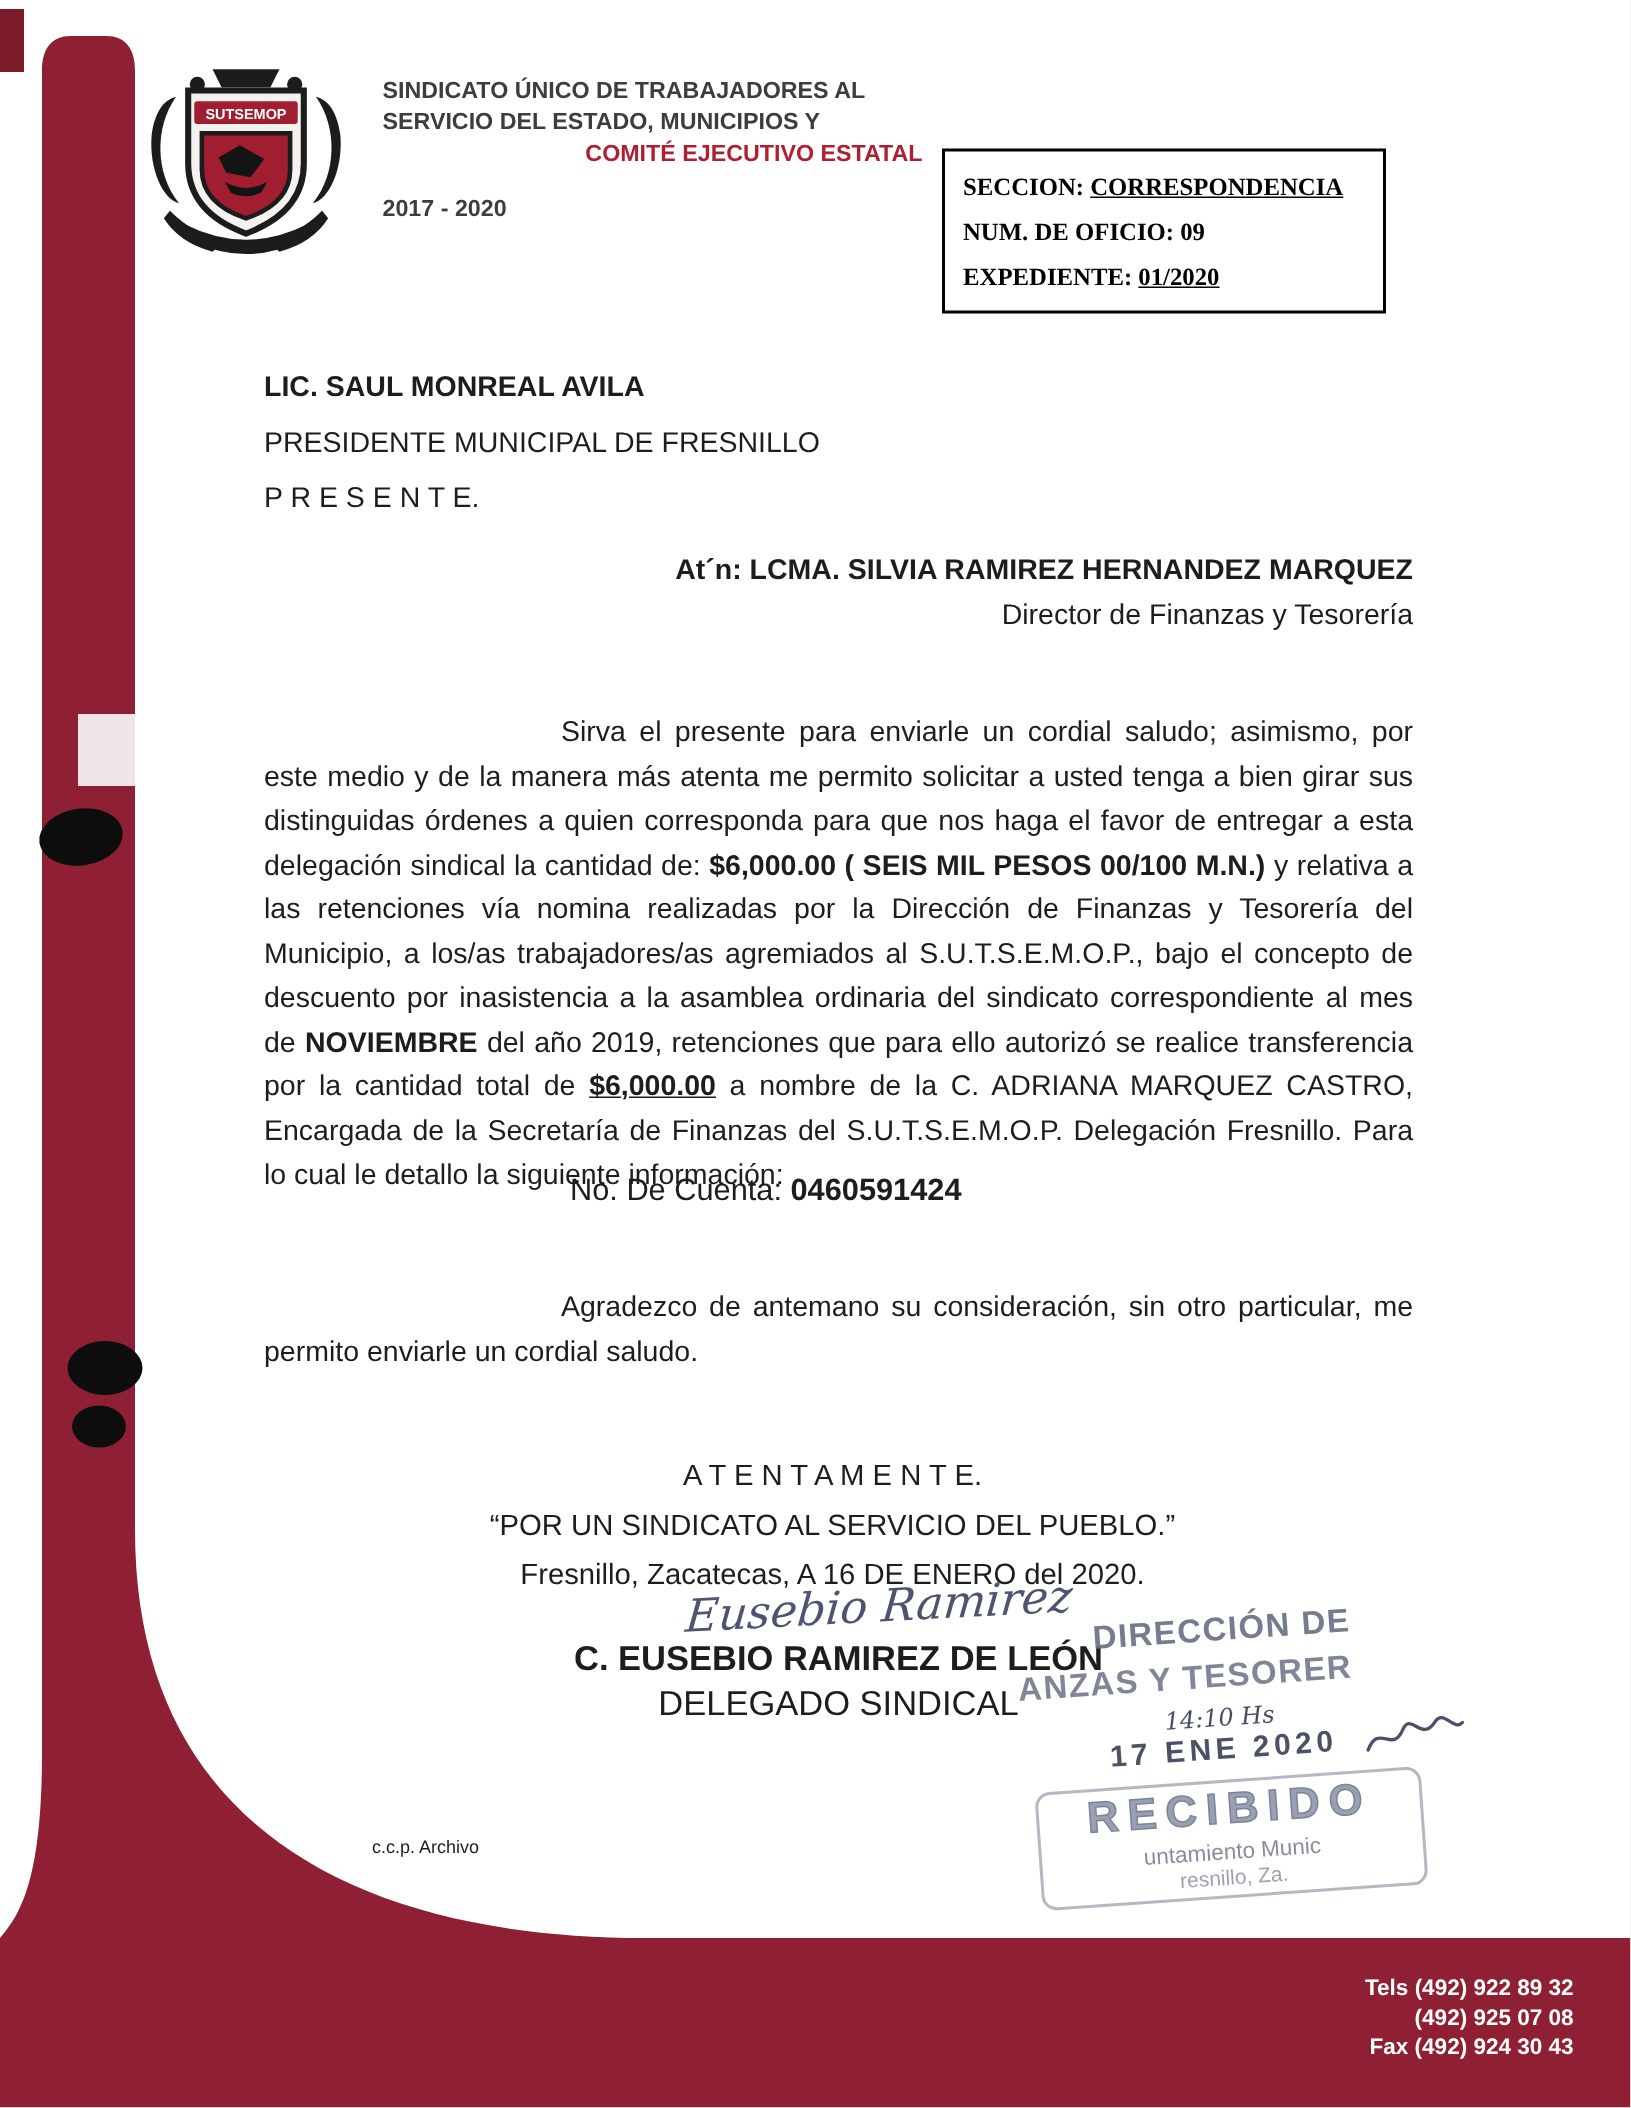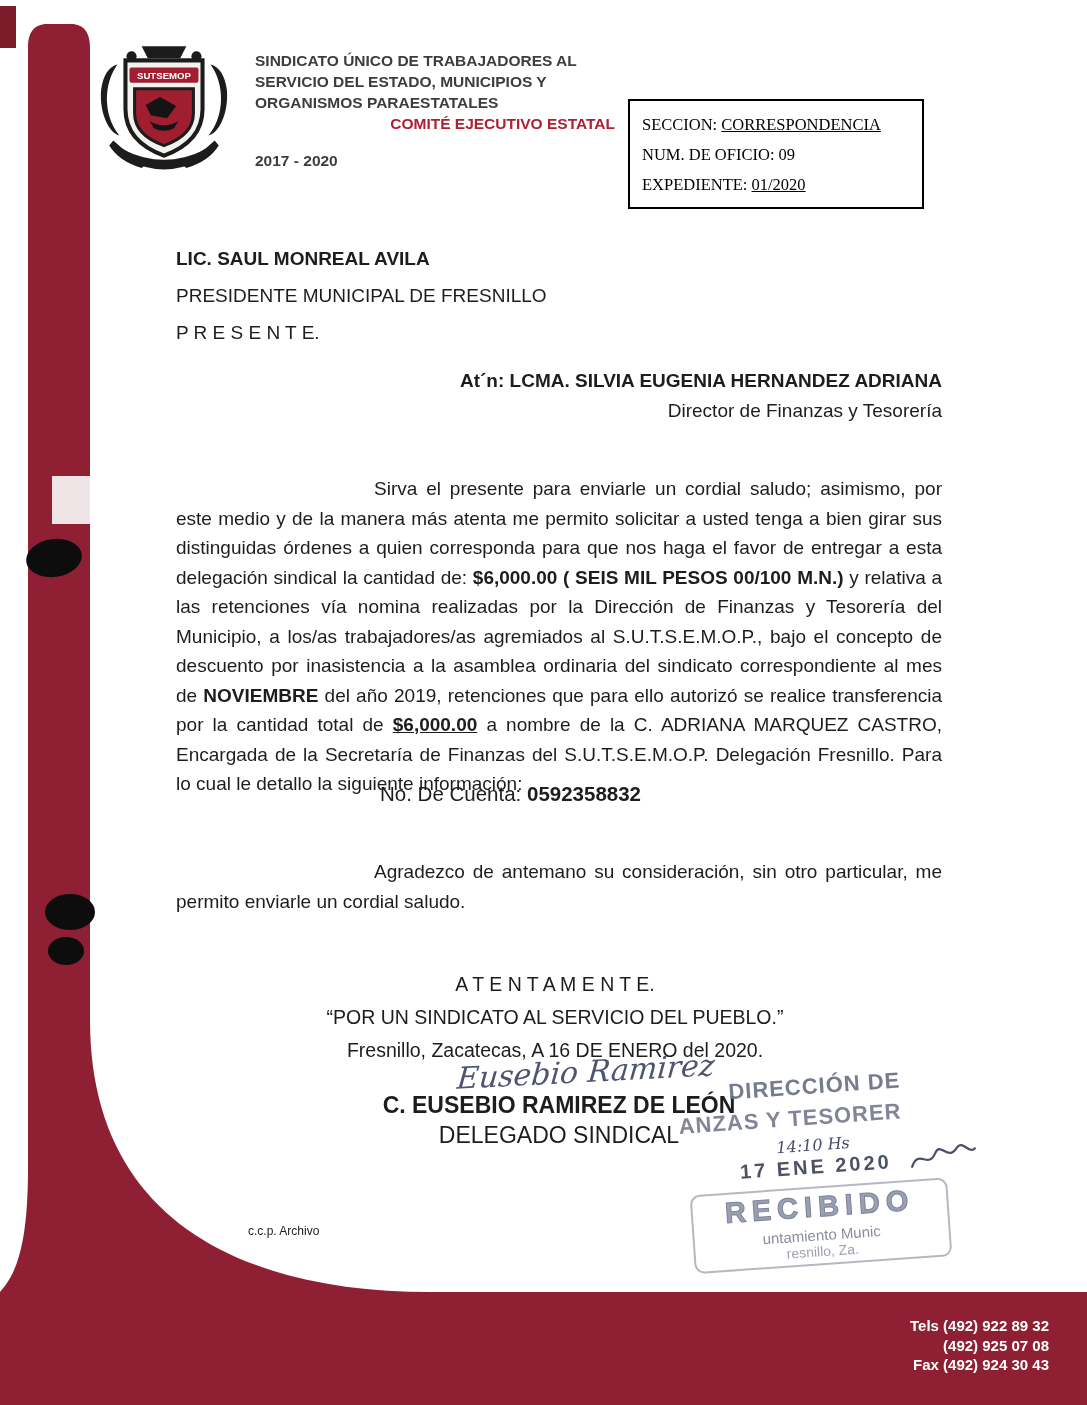--- a/index.html
+++ b/index.html
@@ -15,21 +15,21 @@
   
   #logo{left:92px;top:34px;width:144px;height:142px;}
   #letterhead-text{left:255px;top:50px;width:360px;font-size:15.5px;font-weight:bold;
     color:#3d3d3d;line-height:21px;}
   #letterhead-text .committee{color:#b01e31;text-align:right;}
   #letterhead-text .period{margin-top:16px;}
 
   
   #ref-box{left:628px;top:99px;width:268px;border:2.5px solid #000;background:#fff;
     padding:9px 12px 7px 12px;font-family:"Liberation Serif",serif;font-size:16.5px;
-    font-weight:normal;color:#000;line-height:30px;}
+    font-weight:bold;color:#000;line-height:30px;}
   #ref-box .u{text-decoration:underline;}
 
   
   #recipient{left:176px;top:240px;font-size:19px;line-height:37px;}
   #recipient .name{font-weight:bold;}
 
   
   #attention{left:360px;top:366px;width:582px;text-align:right;font-size:19px;line-height:30px;}
   #attention .l1{font-weight:bold;}
 
@@ -107,46 +107,45 @@
         <path d="M41,54 h58 v24 q0,22 -29,32 q-29,-10 -29,-32 Z" fill="#a01e30" stroke="#1c1c1c" stroke-width="3"></path>
         <path d="M52,70 l14,-8 16,9 -9,12 -16,-3 Z" fill="#141414"></path>
         <path d="M56,86 q14,8 28,0 l-4,7 q-10,5 -20,0 Z" fill="#141414"></path>
         <path d="M30,114 q40,20 80,0 l-7,12 q-33,15 -66,0 Z" fill="#1c1c1c"></path>
       </svg>
     </div>
 
     <div class="abs" id="letterhead-text">
       <div>SINDICATO ÚNICO DE TRABAJADORES AL</div>
       <div>SERVICIO DEL ESTADO, MUNICIPIOS Y</div>
-      <div>ORGANISMOS PARAESTATALES</div>
       <div class="committee">COMITÉ EJECUTIVO ESTATAL</div>
       <div class="period">2017 - 2020</div>
     </div>
 
     <div class="abs" id="ref-box">
       <div><span>SECCION: </span><span class="u">CORRESPONDENCIA</span></div>
       <div><span>NUM. DE OFICIO: </span><span>09</span></div>
       <div><span>EXPEDIENTE: </span><span class="u">01/2020</span></div>
     </div>
 
     <div class="abs" id="recipient">
       <div class="name">LIC. SAUL MONREAL AVILA</div>
       <div>PRESIDENTE MUNICIPAL DE FRESNILLO</div>
       <div>P R E S E N T E.</div>
     </div>
 
     <div class="abs" id="attention">
-      <div class="l1">At´n: LCMA. SILVIA EUGENIA HERNANDEZ ADRIANA</div>
+      <div class="l1">At´n: LCMA. SILVIA RAMIREZ HERNANDEZ MARQUEZ</div>
       <div>Director de Finanzas y Tesorería</div>
     </div>
 
     <p class="abs" id="body-par"><span>Sirva el presente para enviarle un cordial saludo; asimismo, por este medio y de la manera más atenta me permito solicitar a usted tenga a bien girar sus distinguidas órdenes a quien corresponda para que nos haga el favor de entregar a esta delegación sindical la cantidad de: </span><span class="b">$6,000.00 ( SEIS MIL PESOS 00/100 M.N.)</span><span> y relativa a las retenciones vía nomina realizadas por la Dirección de Finanzas y Tesorería del Municipio, a los/as trabajadores/as agremiados al S.U.T.S.E.M.O.P., bajo el concepto de descuento por inasistencia a la asamblea ordinaria del sindicato correspondiente al mes de </span><span class="b">NOVIEMBRE</span><span> del año 2019, retenciones que para ello autorizó se realice transferencia por la cantidad total de </span><span class="bu">$6,000.00</span><span> a nombre de la C. ADRIANA MARQUEZ CASTRO, Encargada de la Secretaría de Finanzas del S.U.T.S.E.M.O.P.  Delegación Fresnillo. Para lo cual le detallo la siguiente información:</span></p>
 
     <div class="abs" id="account-line">
-      <span>No. De Cuenta: </span><span class="num">0592358832</span>
+      <span>No. De Cuenta: </span><span class="num">0460591424</span>
     </div>
 
     <p class="abs" id="thanks-par">Agradezco de antemano su consideración, sin otro particular, me permito enviarle un cordial saludo.</p>
 
     <div class="abs" id="farewell">
       <div>A T E N T A M E N T E.</div>
       <div>“POR UN SINDICATO AL SERVICIO DEL PUEBLO.”</div>
       <div>Fresnillo, Zacatecas, A 16 DE ENERO del 2020.</div>
     </div>
 

